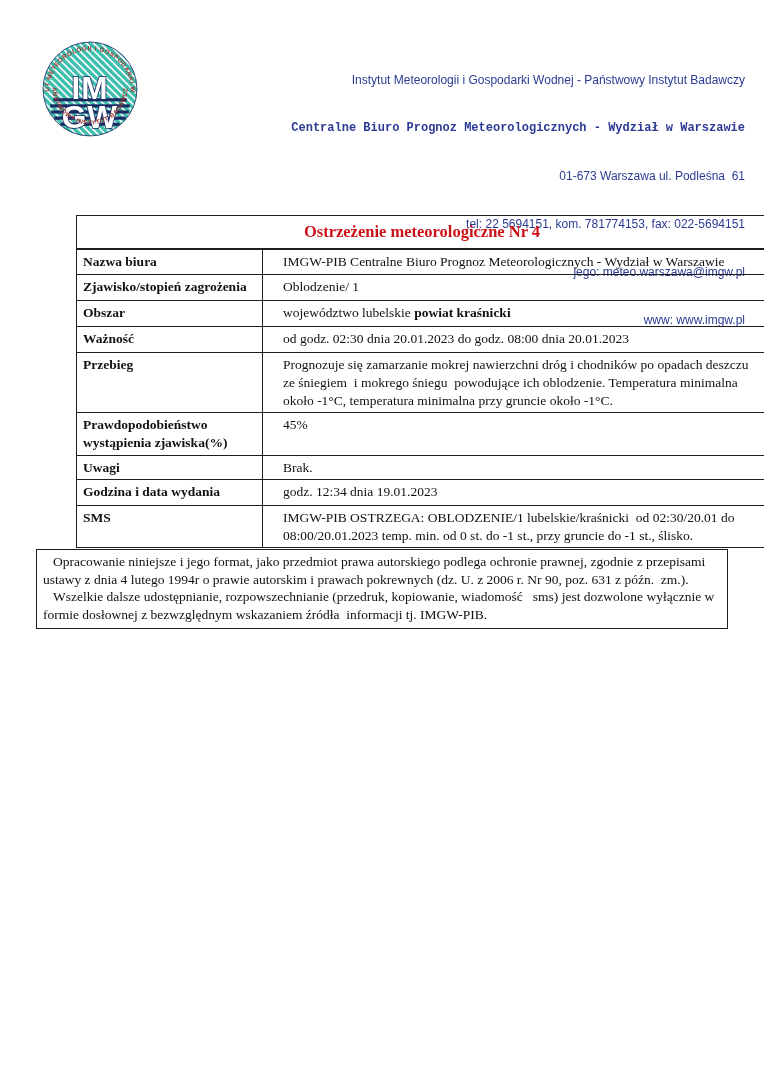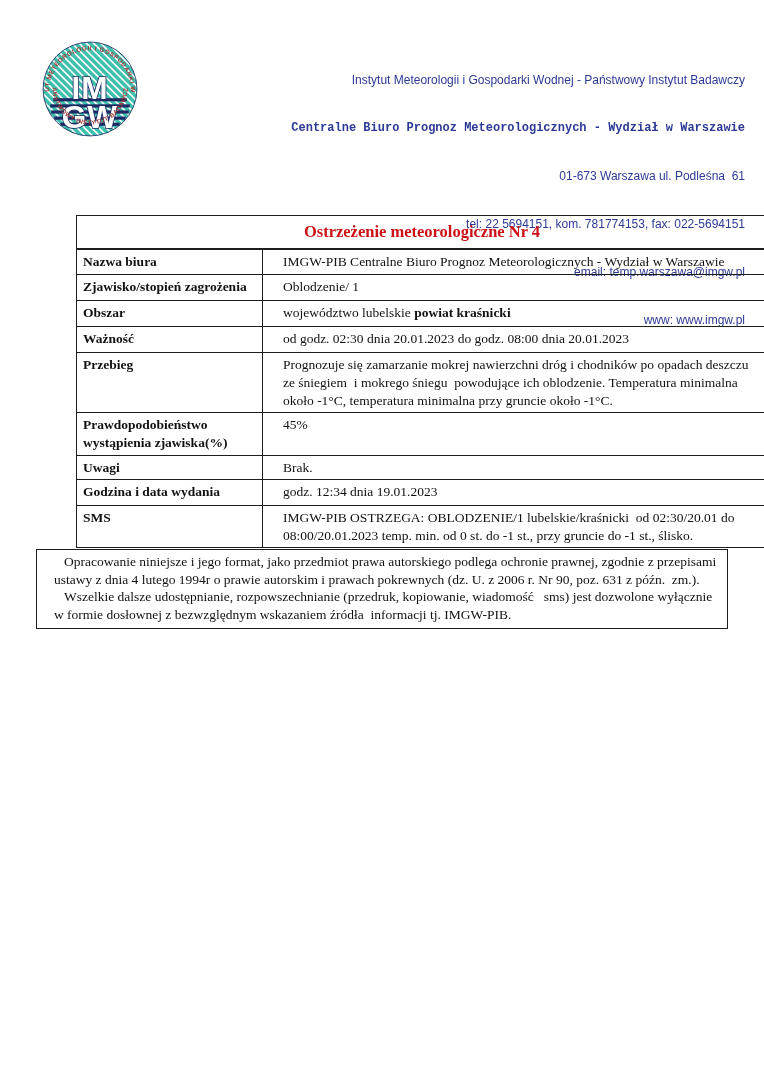--- a/index.html
+++ b/index.html
@@ -98,21 +98,20 @@
     width: 692px;
     border: 1.5px solid #1d1d1d;
     padding: 3px 8px 5px 6px;
     font-size: 13.5px;
     line-height: 17.5px;
     color: #111111;
   }
   .footer-box p {
     text-indent: 10px;
     white-space: pre-wrap;
-    margin-left: 11px;
   }
 </style>
 </head>
 <body>
 
 <div class="page">
 
   <svg class="logo" viewBox="0 0 96 96" aria-hidden="true">
     <defs>
       <pattern id="hatch" width="5" height="5" patternUnits="userSpaceOnUse" patternTransform="rotate(-45)">
@@ -139,21 +138,21 @@
     <text class="arc-text">
       <textPath href="#arcBot" startOffset="50%" text-anchor="middle">PAŃSTWOWY INSTYTUT BADAWCZY</textPath>
     </text>
   </svg>
 
   <div class="header-text">
     <div>Instytut Meteorologii i Gospodarki Wodnej - Państwowy Instytut Badawczy</div>
     <div class="hl-bold">Centralne Biuro Prognoz Meteorologicznych - Wydział w Warszawie</div>
     <div>01-673 Warszawa ul. Podleśna  61</div>
     <div>tel: 22 5694151, kom. 781774153, fax: 022-5694151</div>
-    <div>email: temp.warszawa@imgw.pl</div>
+    <div>jego: meteo.warszawa@imgw.pl</div>
     <div>www: www.imgw.pl</div>
   </div>
 
   <table class="warn-table">
     <colgroup>
         <col class="c-label">
         <col>
       </colgroup>
     <tbody>
       <tr class="r-title">

